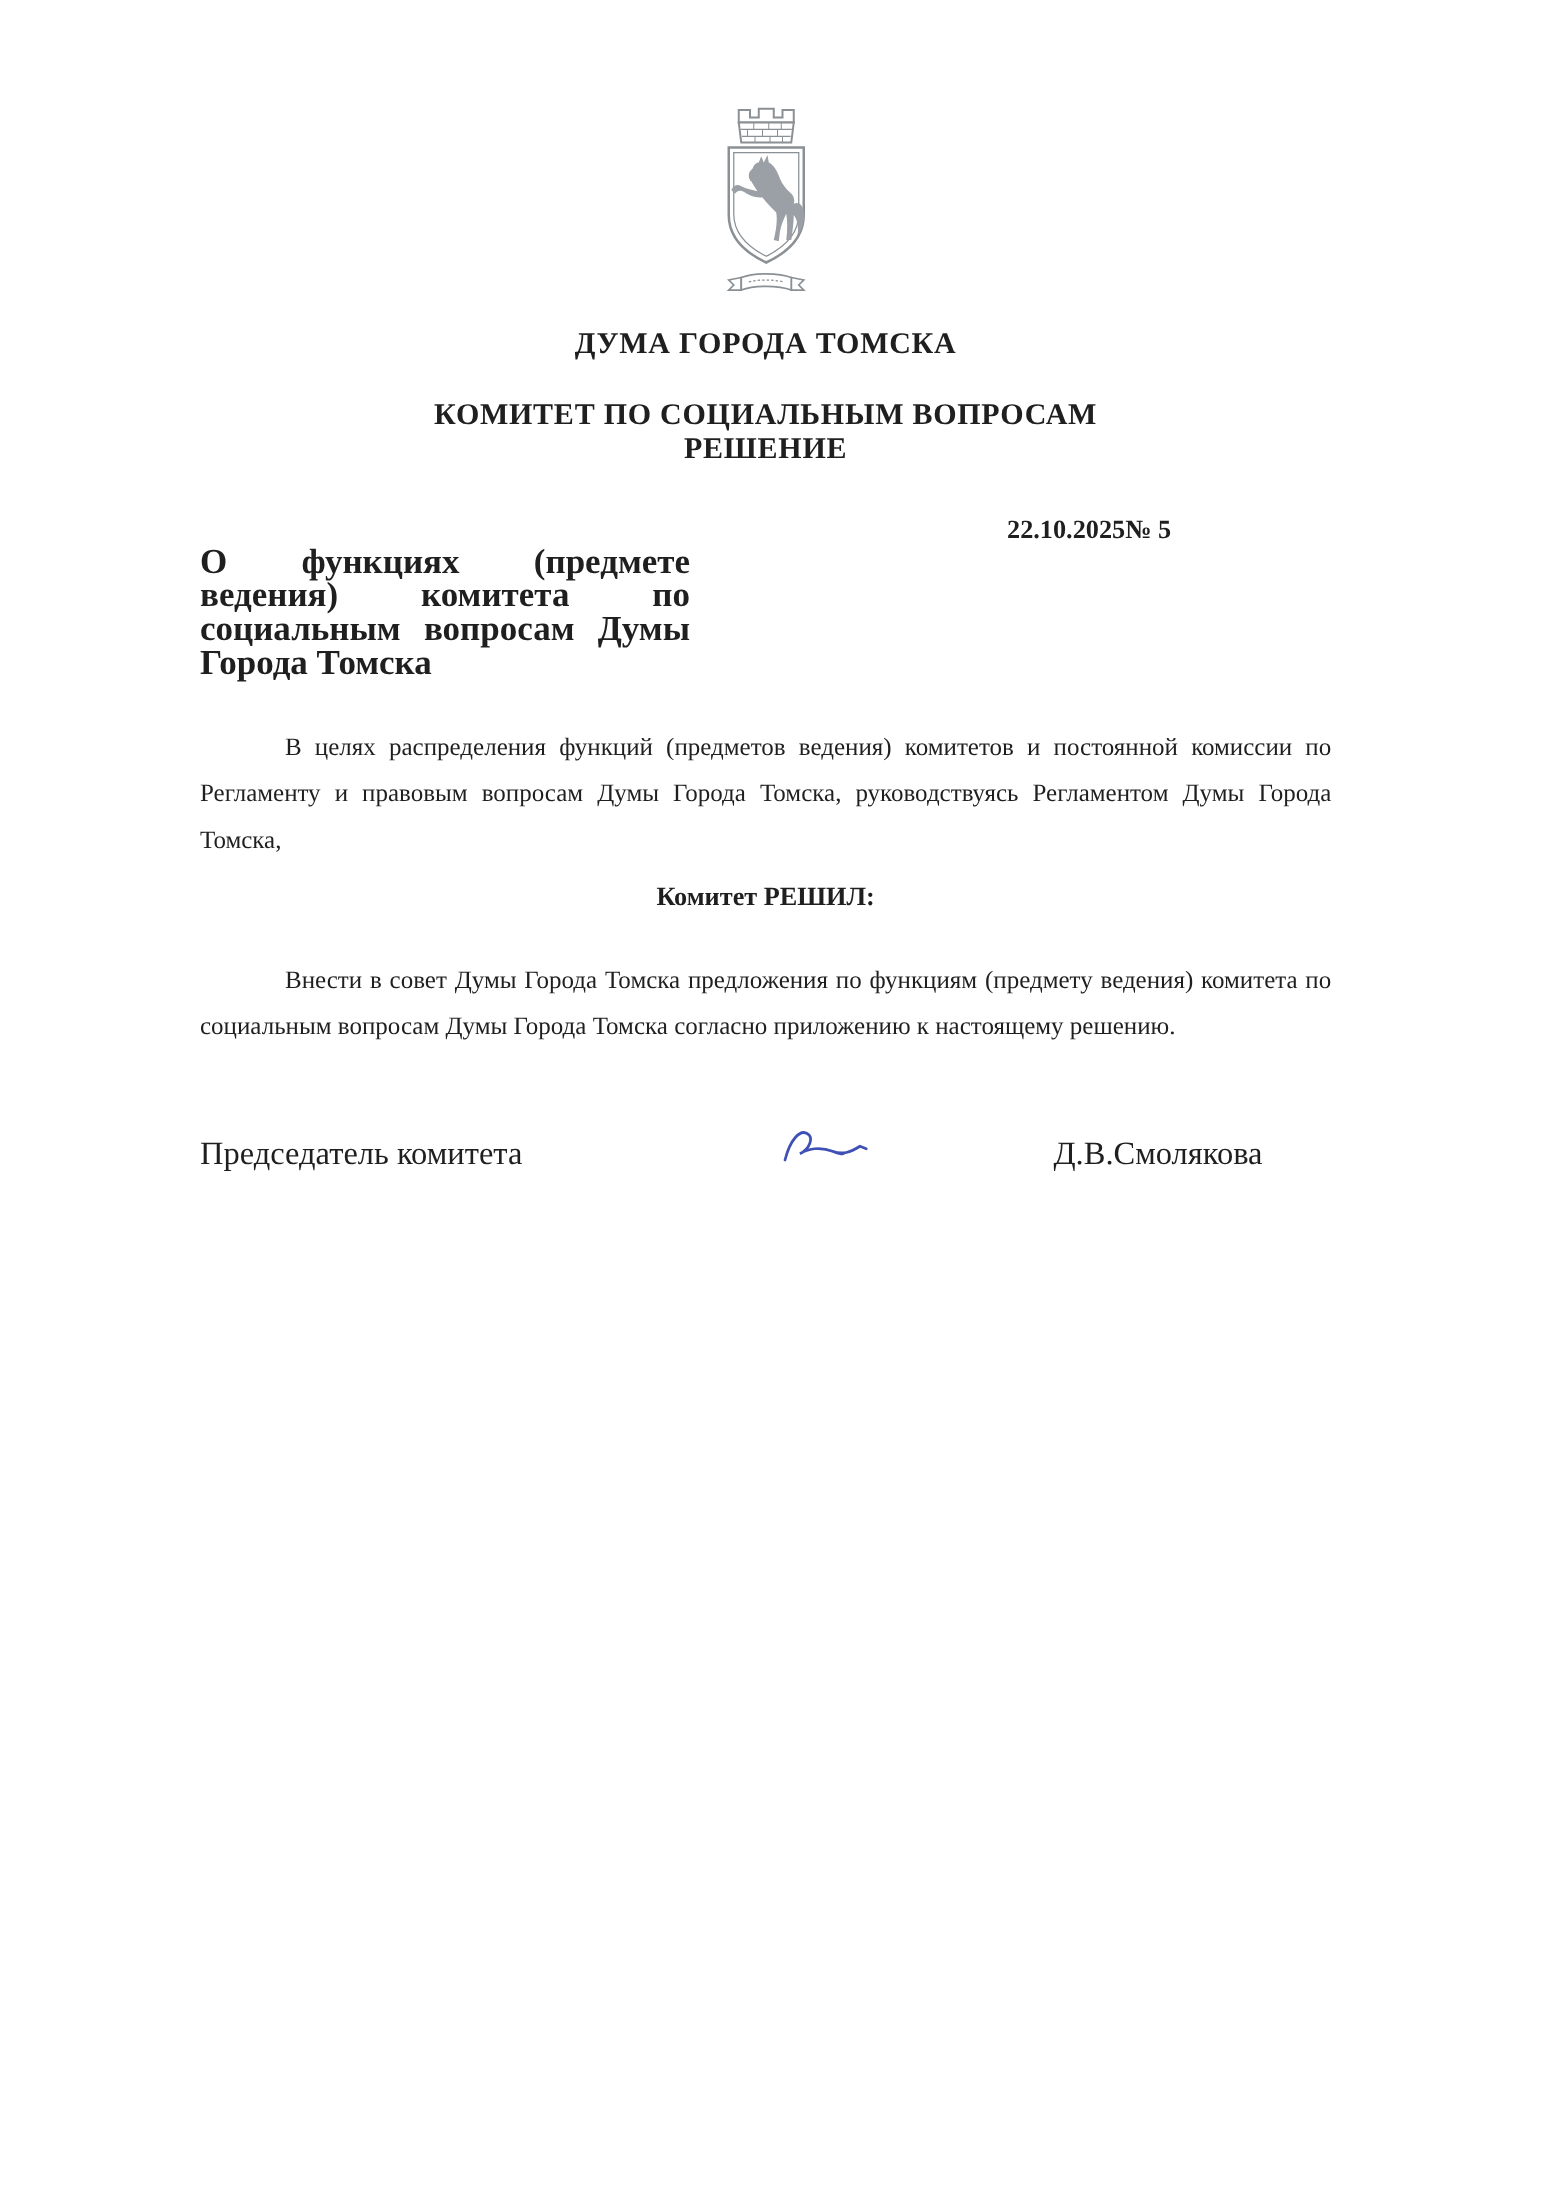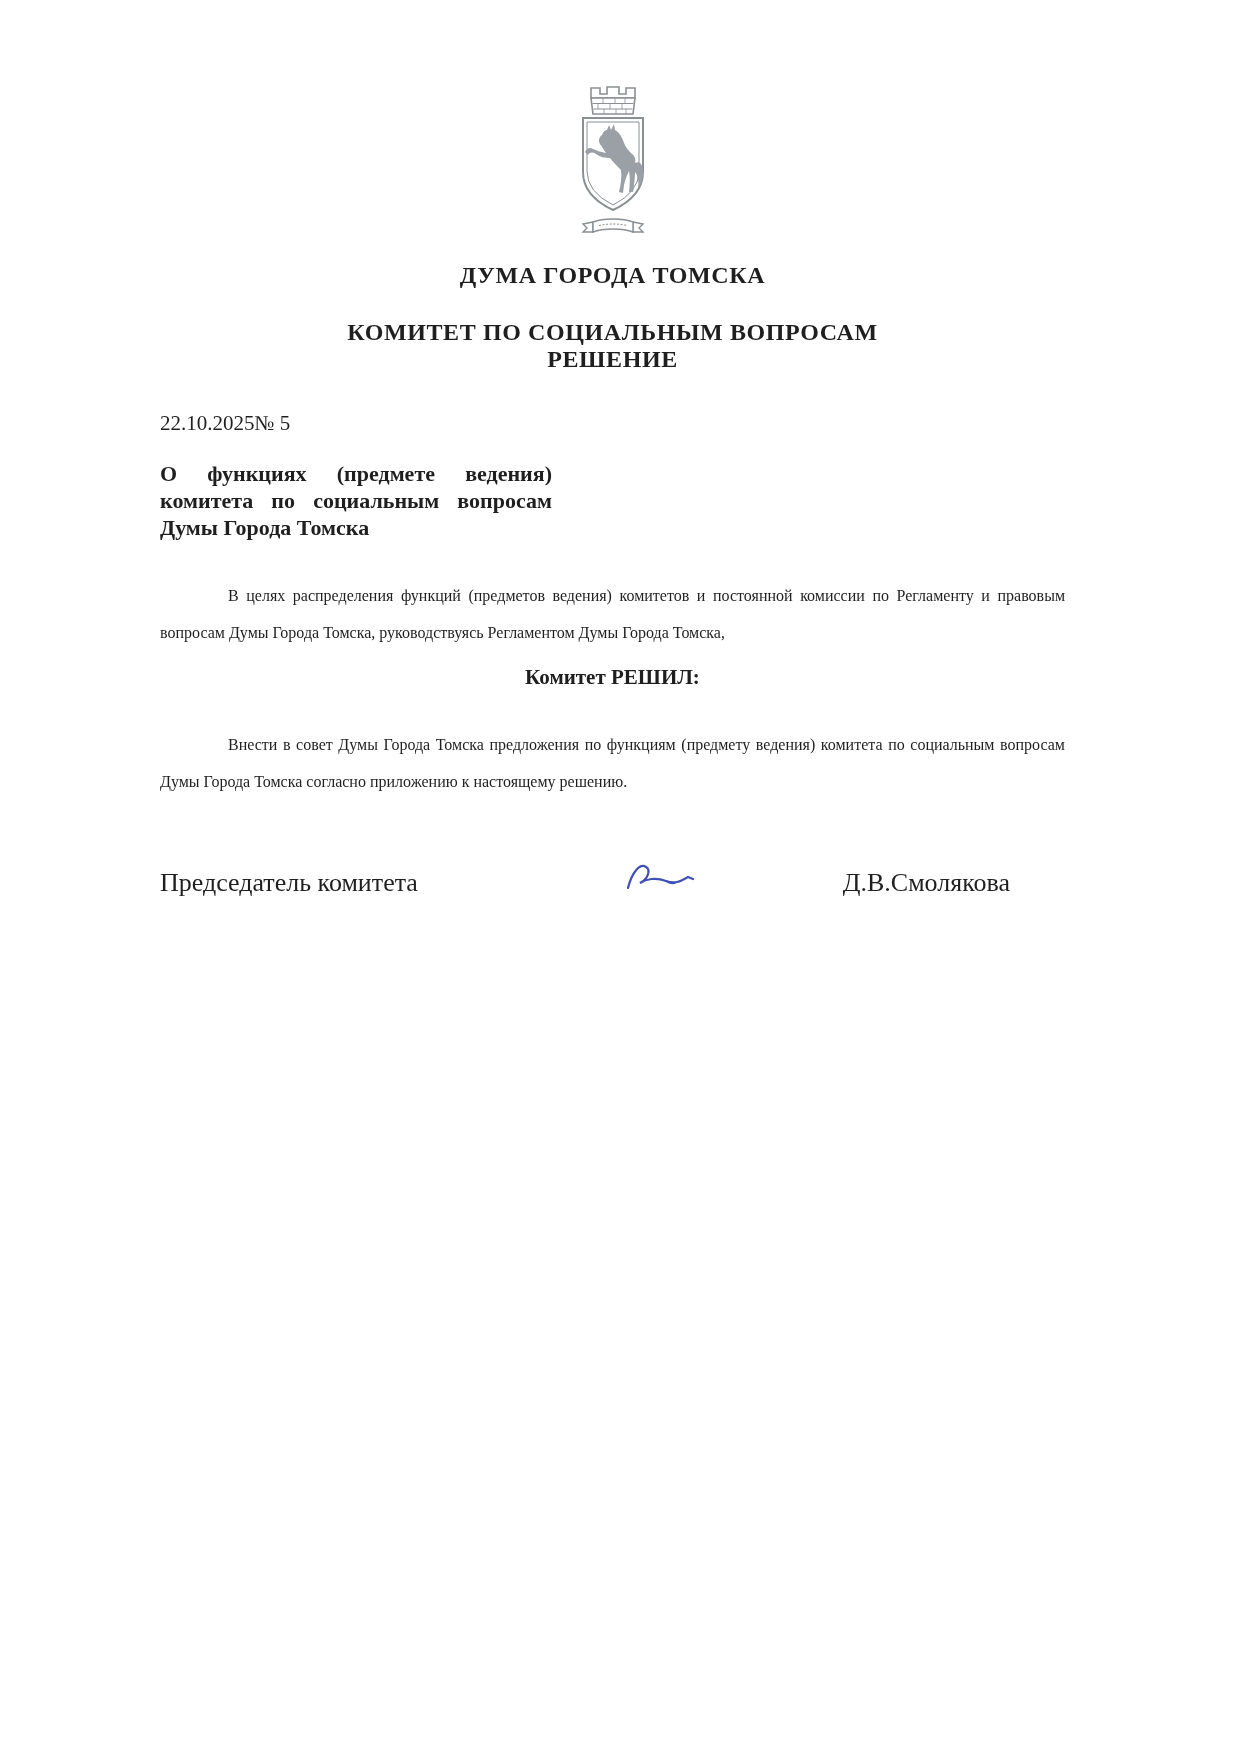--- a/index.html
+++ b/index.html
@@ -28,39 +28,39 @@
     letter-spacing: 0.6px;
     margin: 0;
   }
   .h-org      { margin-top: 20px; }
   .h-committee{ margin-top: 30px; }
   .h-doctype  { }
 
   .meta-row {
     margin-top: 38px;
     display: flex;
-    justify-content: flex-start;
+    justify-content: flex-end;
     align-items: baseline;
     font-size: 21px;
+    font-weight: bold;
   }
   .doc-number { margin-right: 128px; }
 
   .subject {
-    margin-top: 24px;
     width: 392px;
-    font-size: 22px;
+    font-size: 28px;
     font-weight: bold;
     line-height: 27px;
     text-align: justify;
   }
 
   .body-par {
     margin: 0;
     margin-top: 36px;
-    font-size: 16px;
+    font-size: 20px;
     line-height: 37px;
     text-align: justify;
     text-indent: 68px;
   }
   .body-par + .resolved { margin-top: 14px; }
 
   .resolved {
     text-align: center;
     font-size: 21px;
     margin-top: 14px;

